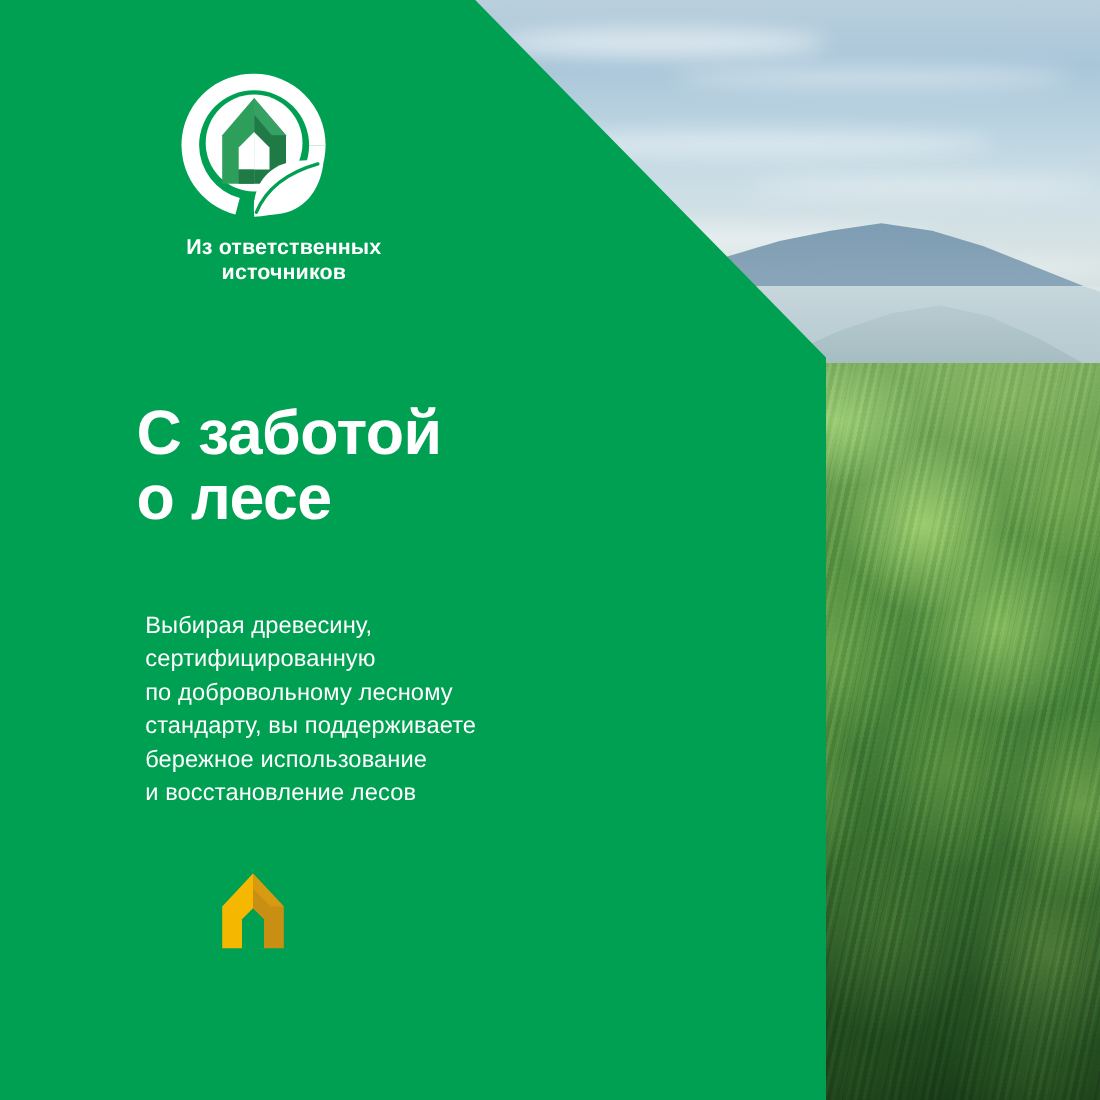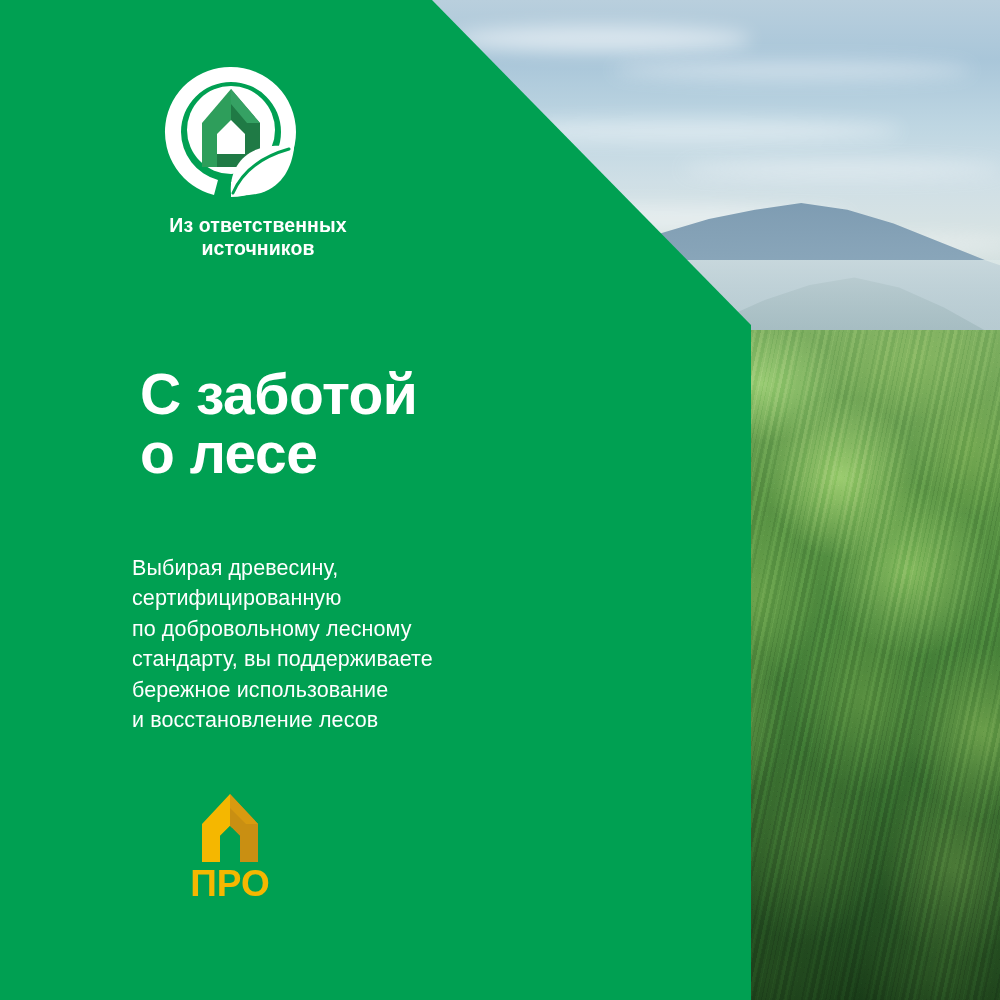--- a/index.html
+++ b/index.html
@@ -123,21 +123,21 @@
   .cert{position:absolute;left:128px;top:62px;width:260px;}
   .cert-mark{width:140px;height:140px;margin-left:33px;display:block;}
   .cert-label{
     margin-top:12px;text-align:center;color:#ffffff;
     font-size:19.5px;font-weight:700;line-height:1.16;
     letter-spacing:.1px;white-space:pre-line;width:260px;
   }
 
   
   .headline{
-    position:absolute;left:140px;top:327px;
+    position:absolute;left:124px;top:327px;
     color:#ffffff;font-size:57px;font-weight:700;
     line-height:1.03;letter-spacing:-0.5px;white-space:pre-line;
   }
 
   
   .body-copy{
     position:absolute;left:132px;top:531px;
     color:#ffffff;font-size:21.5px;font-weight:400;
     line-height:1.42;letter-spacing:.1px;white-space:pre-line;
   }
@@ -220,17 +220,16 @@
 и восстановление лесов</p>
 
     <div class="brand">
       <svg class="brand-house" viewBox="0 0 76 72">
         <path d="M38 2 L10 32 L10 70 L28 70 L28 44 L38 34 Z" fill="#f5b700"></path>
         <path d="M38 2 L66 32 L66 70 L40 70 L40 44 L38 42 Z" fill="#c98f12"></path>
         <path d="M38 2 L66 32 L54 32 L38 16 Z" fill="#d89a10"></path>
         <path d="M28 44 L38 34 L48 44 L48 70 L28 70 Z" fill="#00a052"></path>
         <path d="M38 34 L48 44 L48 70 L40 70 L40 36 Z" fill="#00a052"></path>
       </svg>
-      <div class="brand-sub">ПРО</div>
     </div>
 
   </div>
 </div>
 
 </body></html>

